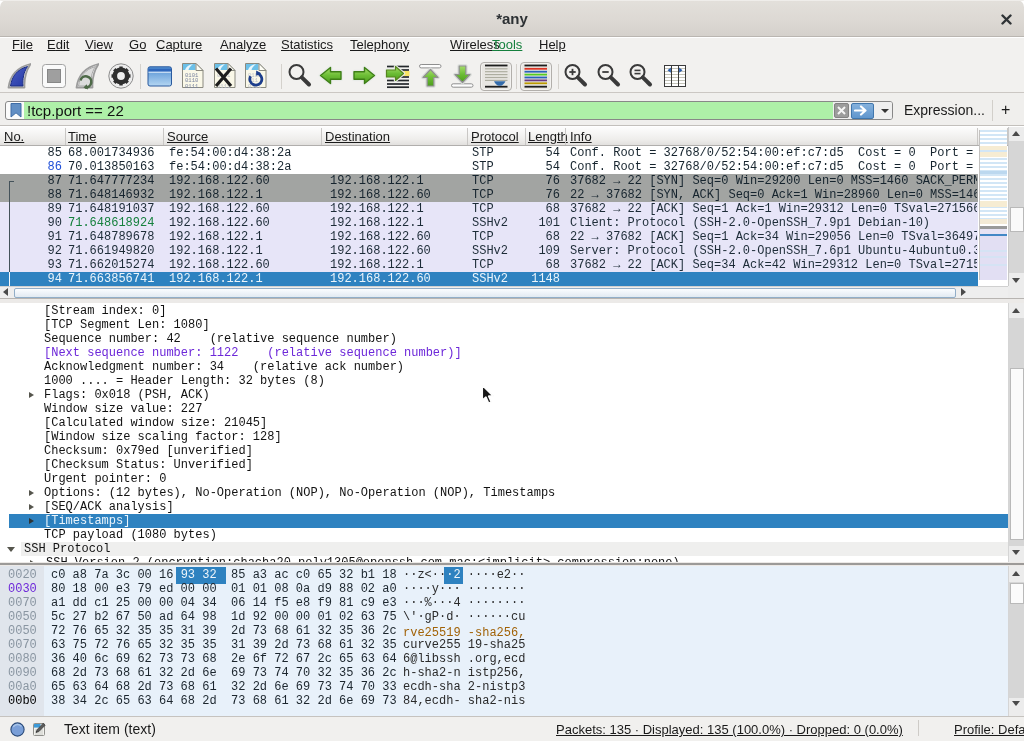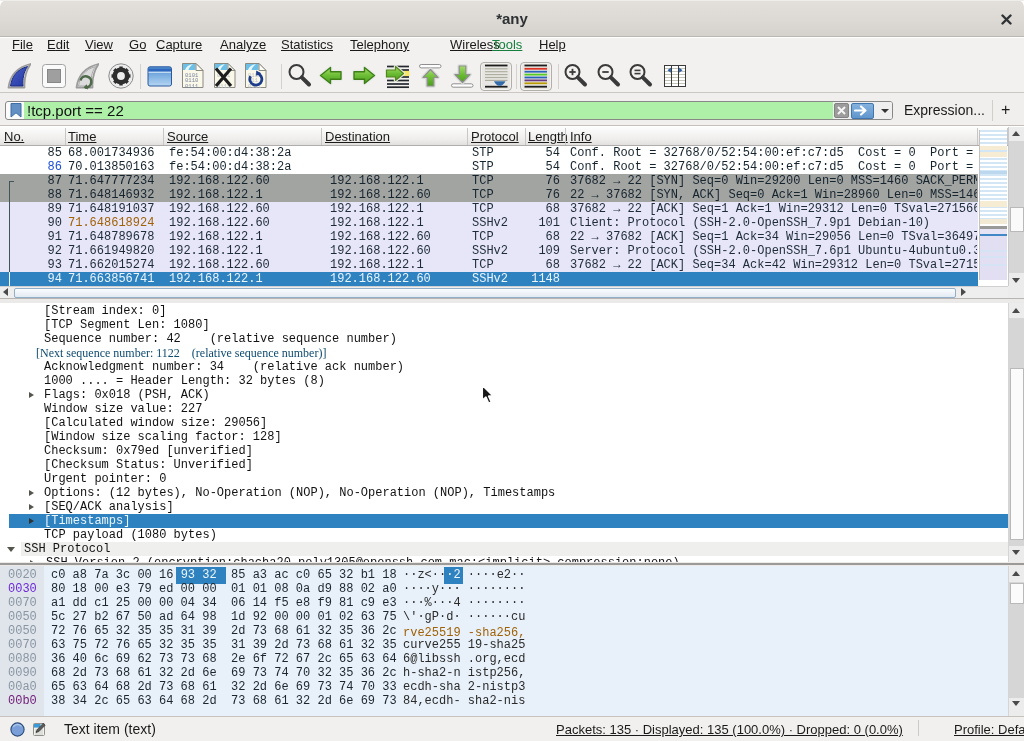--- a/index.html
+++ b/index.html
@@ -282,21 +282,21 @@
 <div class="abs" style="left:0;top:202px;width:978px;height:14px;background:#e7e5f8;"></div>
 <div class="abs mono" style="left:0;top:202px;width:62px;text-align:right;color:#1d2c38;">89</div>
 <div class="abs mono" style="left:68px;top:202px;color:#1d2c38;">71.648191037</div>
 <div class="abs mono" style="left:169px;top:202px;color:#1d2c38;">192.168.122.60</div>
 <div class="abs mono" style="left:330px;top:202px;color:#1d2c38;">192.168.122.1</div>
 <div class="abs mono" style="left:472px;top:202px;color:#1d2c38;">TCP</div>
 <div class="abs mono" style="left:498px;top:202px;width:62px;text-align:right;color:#1d2c38;">68</div>
 <div class="abs mono" style="left:570px;top:202px;width:407px;overflow:hidden;color:#1d2c38;">37682 → 22 [ACK] Seq=1 Ack=1 Win=29312 Len=0 TSval=271566301 TSecr=3649732672</div>
 <div class="abs" style="left:0;top:216px;width:978px;height:14px;background:#e7e5f8;"></div>
 <div class="abs mono" style="left:0;top:216px;width:62px;text-align:right;color:#1d2c38;">90</div>
-<div class="abs mono" style="left:68px;top:216px;color:#a16207;">71.648618924</div>
+<div class="abs mono" style="left:68px;top:216px;color:#15803d;">71.648618924</div>
 <div class="abs mono" style="left:169px;top:216px;color:#1d2c38;">192.168.122.60</div>
 <div class="abs mono" style="left:330px;top:216px;color:#1d2c38;">192.168.122.1</div>
 <div class="abs mono" style="left:472px;top:216px;color:#1d2c38;">SSHv2</div>
 <div class="abs mono" style="left:498px;top:216px;width:62px;text-align:right;color:#1d2c38;">101</div>
 <div class="abs mono" style="left:570px;top:216px;width:407px;overflow:hidden;color:#1d2c38;">Client: Protocol (SSH-2.0-OpenSSH_7.9p1 Debian-10)</div>
 <div class="abs" style="left:0;top:230px;width:978px;height:14px;background:#e7e5f8;"></div>
 <div class="abs mono" style="left:0;top:230px;width:62px;text-align:right;color:#1d2c38;">91</div>
 <div class="abs mono" style="left:68px;top:230px;color:#1d2c38;">71.648789678</div>
 <div class="abs mono" style="left:169px;top:230px;color:#1d2c38;">192.168.122.1</div>
 <div class="abs mono" style="left:330px;top:230px;color:#1d2c38;">192.168.122.60</div>
@@ -353,27 +353,27 @@
 <div class="abs" style="left:0;top:286px;width:1008px;height:12px;background:#eeeeee;border-top:1px solid #d0d0d0;"></div>
 <div class="abs" style="left:14px;top:287.5px;width:942px;height:10px;background:linear-gradient(#fbfdff,#e2eaf2);border:1px solid #92aec8;border-radius:2px;"></div>
 <div class="tri" style="left:3px;top:288px;border-top:4.5px solid transparent;border-bottom:4.5px solid transparent;border-right:5.5px solid #4a4a4a;"></div>
 <div class="tri" style="left:961px;top:288px;border-top:4.5px solid transparent;border-bottom:4.5px solid transparent;border-left:5.5px solid #4a4a4a;"></div>
 <div class="abs" style="left:1008px;top:286px;width:16px;height:12px;background:#ececec;"></div>
 <div class="abs" style="left:0;top:298px;width:1024px;height:5px;background:#eceae8;border-top:1px solid #b7b4b1;"></div>
 <div class="abs" style="left:0;top:303px;width:1008px;height:259px;background:#ffffff;overflow:hidden;"></div>
 <div class="abs mono" style="left:44px;top:304px;color:#121212;">[Stream index: 0]</div>
 <div class="abs mono" style="left:44px;top:318px;color:#121212;">[TCP Segment Len: 1080]</div>
 <div class="abs mono" style="left:44px;top:332px;color:#121212;">Sequence number: 42    (relative sequence number)</div>
-<div class="abs mono" style="left:36px;top:346px;color:#0c4a6e;font-family:Liberation Serif, serif;">[Next sequence number: 1122    (relative sequence number)]</div>
+<div class="abs mono" style="left:44px;top:346px;color:#6d28d9;">[Next sequence number: 1122    (relative sequence number)]</div>
 <div class="abs mono" style="left:44px;top:360px;color:#121212;">Acknowledgment number: 34    (relative ack number)</div>
 <div class="abs mono" style="left:44px;top:374px;color:#121212;">1000 .... = Header Length: 32 bytes (8)</div>
 <div class="tri" style="left:29px;top:391.5px;border-top:3.5px solid transparent;border-bottom:3.5px solid transparent;border-left:5px solid #55554d;"></div>
 <div class="abs mono" style="left:44px;top:388px;color:#121212;">Flags: 0x018 (PSH, ACK)</div>
 <div class="abs mono" style="left:44px;top:402px;color:#121212;">Window size value: 227</div>
-<div class="abs mono" style="left:44px;top:416px;color:#121212;">[Calculated window size: 29056]</div>
+<div class="abs mono" style="left:44px;top:416px;color:#121212;">[Calculated window size: 21045]</div>
 <div class="abs mono" style="left:44px;top:430px;color:#121212;">[Window size scaling factor: 128]</div>
 <div class="abs mono" style="left:44px;top:444px;color:#121212;">Checksum: 0x79ed [unverified]</div>
 <div class="abs mono" style="left:44px;top:458px;color:#121212;">[Checksum Status: Unverified]</div>
 <div class="abs mono" style="left:44px;top:472px;color:#121212;">Urgent pointer: 0</div>
 <div class="tri" style="left:29px;top:489.5px;border-top:3.5px solid transparent;border-bottom:3.5px solid transparent;border-left:5px solid #55554d;"></div>
 <div class="abs mono" style="left:44px;top:486px;color:#121212;">Options: (12 bytes), No-Operation (NOP), No-Operation (NOP), Timestamps</div>
 <div class="tri" style="left:29px;top:503.5px;border-top:3.5px solid transparent;border-bottom:3.5px solid transparent;border-left:5px solid #55554d;"></div>
 <div class="abs mono" style="left:44px;top:500px;color:#121212;">[SEQ/ACK analysis]</div>
 <div class="abs" style="left:9px;top:514px;width:999px;height:14px;background:#2e82c0;"></div>
 <div class="tri" style="left:29px;top:517.5px;border-top:3.5px solid transparent;border-bottom:3.5px solid transparent;border-left:5px solid #2e3436;"></div>
@@ -414,21 +414,21 @@
 <div class="abs mono" style="left:403px;top:638px;color:#2a2a2a;">curve255 19-sha25</div>
 <div class="abs mono" style="left:8px;top:652px;color:#8a96a2;">0080</div>
 <div class="abs mono" style="left:51px;top:652px;color:#1c262e;">36 40 6c 69 62 73 73 68  2e 6f 72 67 2c 65 63 64</div>
 <div class="abs mono" style="left:403px;top:652px;color:#2a2a2a;">6@libssh .org,ecd</div>
 <div class="abs mono" style="left:8px;top:666px;color:#8a96a2;">0090</div>
 <div class="abs mono" style="left:51px;top:666px;color:#1c262e;">68 2d 73 68 61 32 2d 6e  69 73 74 70 32 35 36 2c</div>
 <div class="abs mono" style="left:403px;top:666px;color:#2a2a2a;">h-sha2-n istp256,</div>
 <div class="abs mono" style="left:8px;top:680px;color:#8a96a2;">00a0</div>
 <div class="abs mono" style="left:51px;top:680px;color:#1c262e;">65 63 64 68 2d 73 68 61  32 2d 6e 69 73 74 70 33</div>
 <div class="abs mono" style="left:403px;top:680px;color:#2a2a2a;">ecdh-sha 2-nistp3</div>
-<div class="abs mono" style="left:8px;top:694px;color:#701a75;">00b0</div>
+<div class="abs mono" style="left:8px;top:694px;color:#000000;">00b0</div>
 <div class="abs mono" style="left:51px;top:694px;color:#1c262e;">38 34 2c 65 63 64 68 2d  73 68 61 32 2d 6e 69 73</div>
 <div class="abs mono" style="left:403px;top:694px;color:#2a2a2a;">84,ecdh- sha2-nis</div>
 <div class="abs" style="left:1008px;top:566px;width:16px;height:150px;background:#ececec;border-left:1px solid #d5d5d5;"></div>
 <div class="abs" style="left:1009px;top:582px;width:15px;height:116px;background:#d6d6d6;"></div>
 <div class="tri" style="left:1012px;top:571px;border-left:4.5px solid transparent;border-right:4.5px solid transparent;border-bottom:5.5px solid #4a4a4a;"></div>
 <div class="abs" style="left:1009.5px;top:583px;width:14px;height:21px;background:#fbfbfb;border:1px solid #b9b9b9;"></div>
 <div class="tri" style="left:1012px;top:701px;border-left:4.5px solid transparent;border-right:4.5px solid transparent;border-top:5.5px solid #4a4a4a;"></div>
 <div class="abs" style="left:0;top:716px;width:1024px;height:25px;background:#f1f0ee;border-top:1px solid #c6c3bf;"></div>
 <svg class="abs" style="left:10px;top:722px;" width="15" height="15" viewBox="0 0 15 15">
 <circle cx="7.5" cy="7.5" r="6.6" fill="#7a9fd8" stroke="#2a4a78" stroke-width="1.1"></circle>

